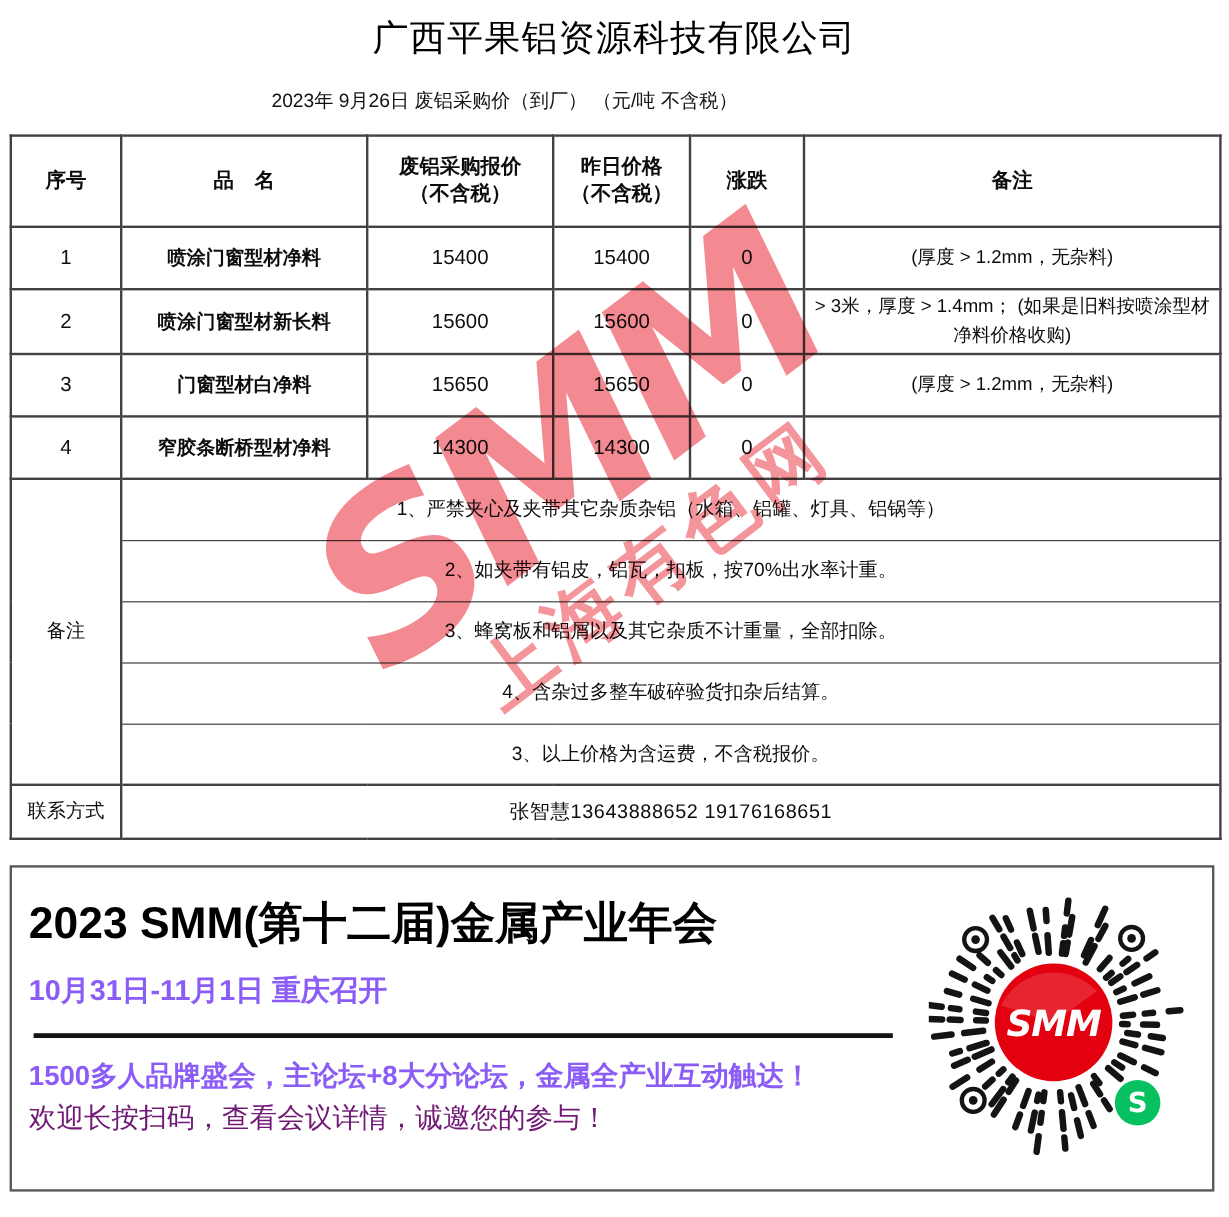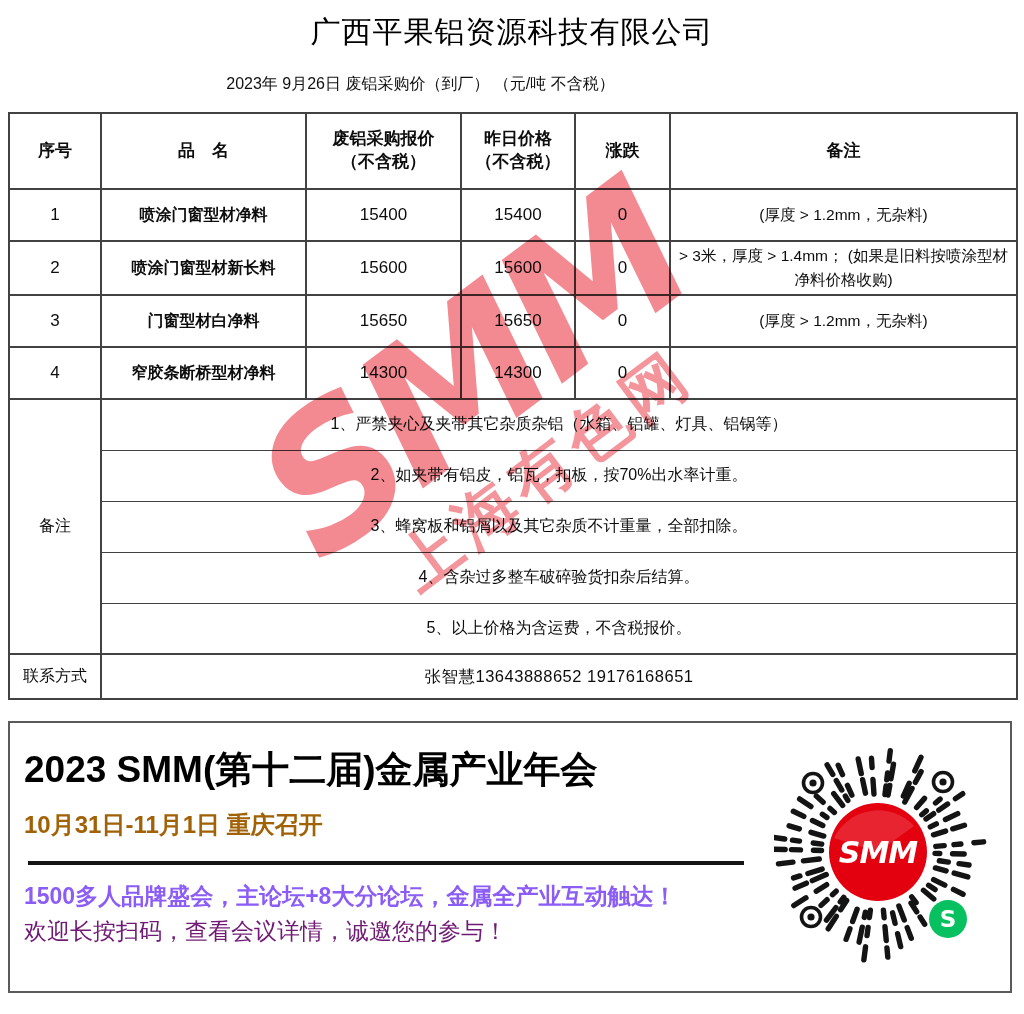--- a/index.html
+++ b/index.html
@@ -50,21 +50,21 @@
   }
   .wm-sub{
     font-size:62px;font-weight:bold;letter-spacing:8px;margin-top:4px;
     color:rgba(233,42,56,.50);
   }
   .banner{
     position:absolute;left:8px;top:721px;width:1000px;height:268px;
     border:2px solid #5a5a5a;background:#fff;text-align:right;
   }
   .banner-title{position:absolute;left:14px;top:22px;font-size:37px;font-weight:bold;color:#000;letter-spacing:0px;}
-  .banner-date{position:absolute;left:14px;top:86px;font-size:24px;font-weight:bold;color:#a16207;}
+  .banner-date{position:absolute;left:14px;top:86px;font-size:24px;font-weight:bold;color:#8b5cf6;}
   .banner-divider{position:absolute;left:18px;top:138px;width:716px;height:4px;background:#141414;}
   .banner-line1{position:absolute;left:14px;top:158px;font-size:23px;color:#8b5cf6;font-weight:bold;}
   .banner-line2{position:absolute;left:14px;top:193px;font-size:23px;color:#701a75;}
   .qr-wrap{position:absolute;left:774px;top:746px;width:214px;height:226px;}
 </style>
 </head>
 <body>
 
 <div class="doc-title">广西平果铝资源科技有限公司</div>
 <div class="doc-subtitle">2023年 9月26日 废铝采购价（到厂） （元/吨 不含税）</div>
@@ -128,21 +128,21 @@
   <tr class="note-row">
     <td class="note-text" colspan="5">2、如夹带有铝皮，铝瓦，扣板，按70%出水率计重。</td>
   </tr>
   <tr class="note-row">
     <td class="note-text" colspan="5">3、蜂窝板和铝屑以及其它杂质不计重量，全部扣除。</td>
   </tr>
   <tr class="note-row">
     <td class="note-text" colspan="5">4、含杂过多整车破碎验货扣杂后结算。</td>
   </tr>
   <tr class="note-row">
-    <td class="note-text" colspan="5">5、以上价格为含运费，不含税报价。</td>
+    <td class="note-text" colspan="5">3、以上价格为含运费，不含税报价。</td>
   </tr>
   <tr class="contact-row">
     <td class="contact-label">联系方式</td>
     <td class="contact-value" colspan="5">张智慧13643888652   19176168651</td>
   </tr>
 </tbody>
   </table>
 
 <div class="watermark">
   <div class="wm-main">SMM</div>

